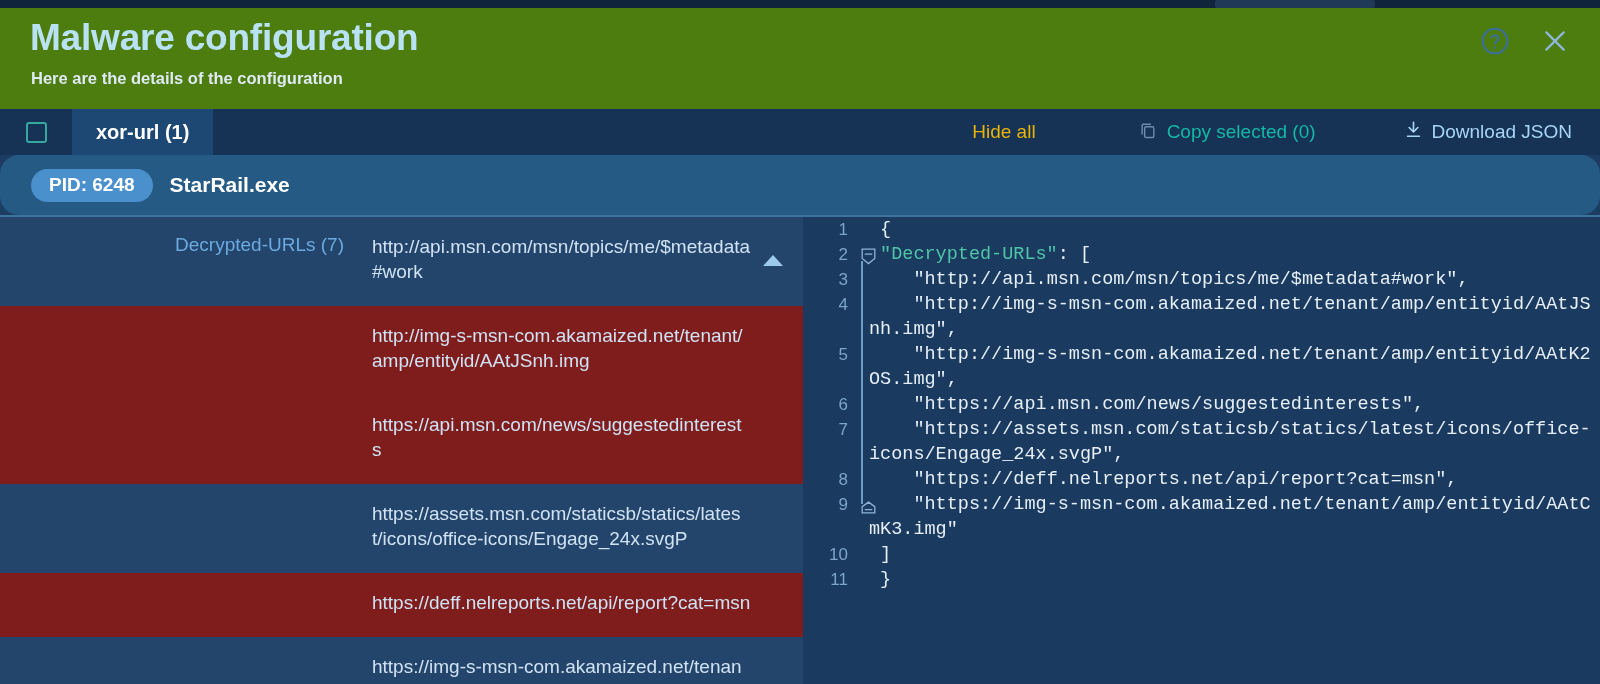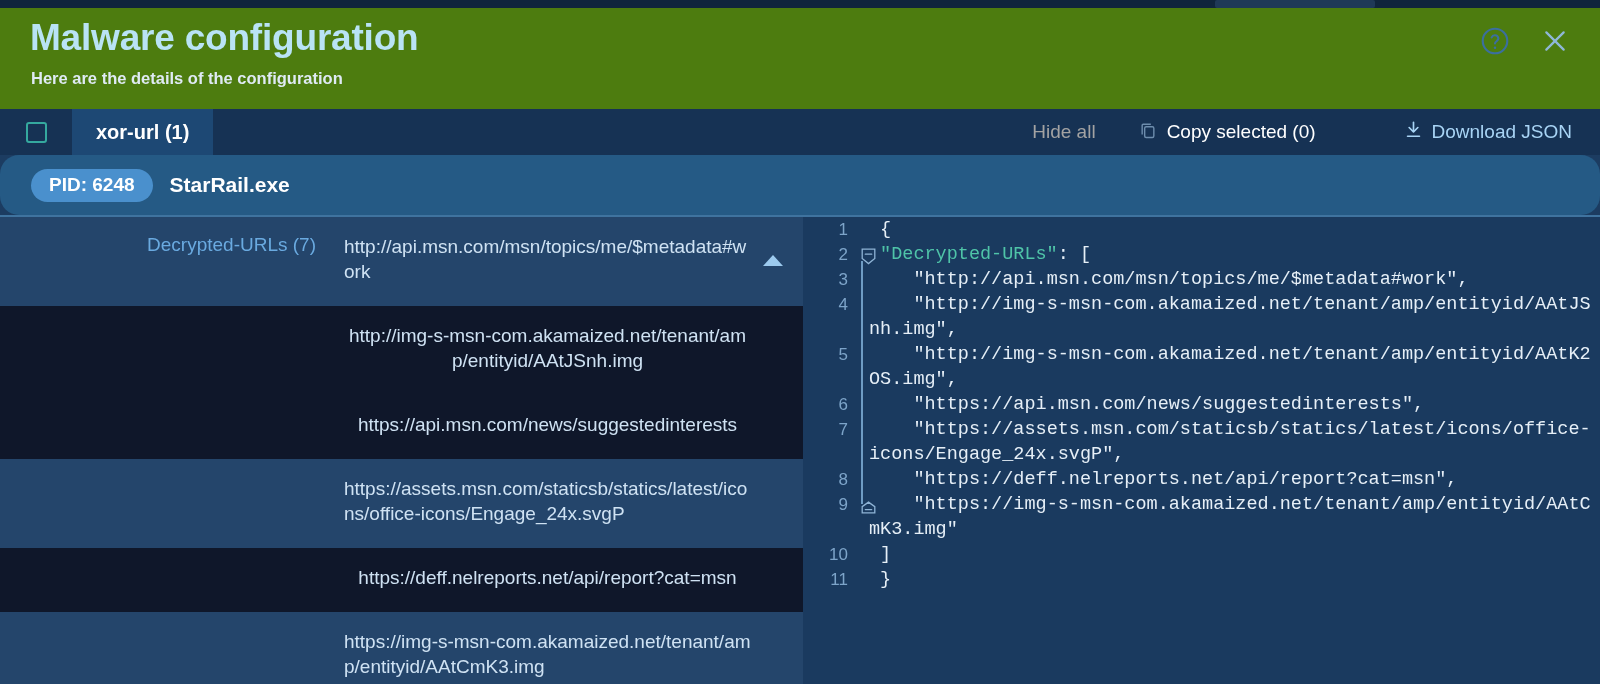--- a/index.html
+++ b/index.html
@@ -121,22 +121,22 @@
     height: 46px;
   }
   .tb-btn {
     display: flex;
     align-items: center;
     gap: 9px;
     font-size: 19px;
     cursor: pointer;
     white-space: nowrap;
   }
-  .tb-hide    { color: #a3a3a3; margin-right: 42px; }
-  .tb-copy    { color: #ffffff; margin-right: 88px; }
+  .tb-hide    { color: #eab308; margin-right: 102px; }
+  .tb-copy    { color: #14b8a6; margin-right: 88px; }
   .tb-dl      { color: #a8d4f5; margin-right: 28px; }
 
   
   .pid-row {
     position: absolute;
     top: 155px; left: 0;
     width: 1600px;
     height: 60px;
     background: #255a85;
     display: flex;
@@ -187,29 +187,30 @@
     height: 467px;
     overflow: hidden;
   }
   .row {
     position: relative;
     display: flex;
     align-items: flex-start;
     width: 803px;
   }
   .row.odd  { background: #24456b; }
-  .row.even { background: #0f172a; text-align: center; }
+  .row.even { background: #7f1d1d; }
   .row-key {
     width: 330px;
     flex: 0 0 330px;
     text-align: right;
     padding: 17px 14px 0 0;
     font-size: 19px;
     color: #6aaae0;
     white-space: nowrap;
+    margin-left: 28px;
   }
   .row-val {
     flex: 1 1 auto;
     padding: 17px 52px 22px 14px;
     font-size: 19px;
     line-height: 25px;
     color: #cfe2f3;
     word-break: break-all;
   }
   .row-caret {

